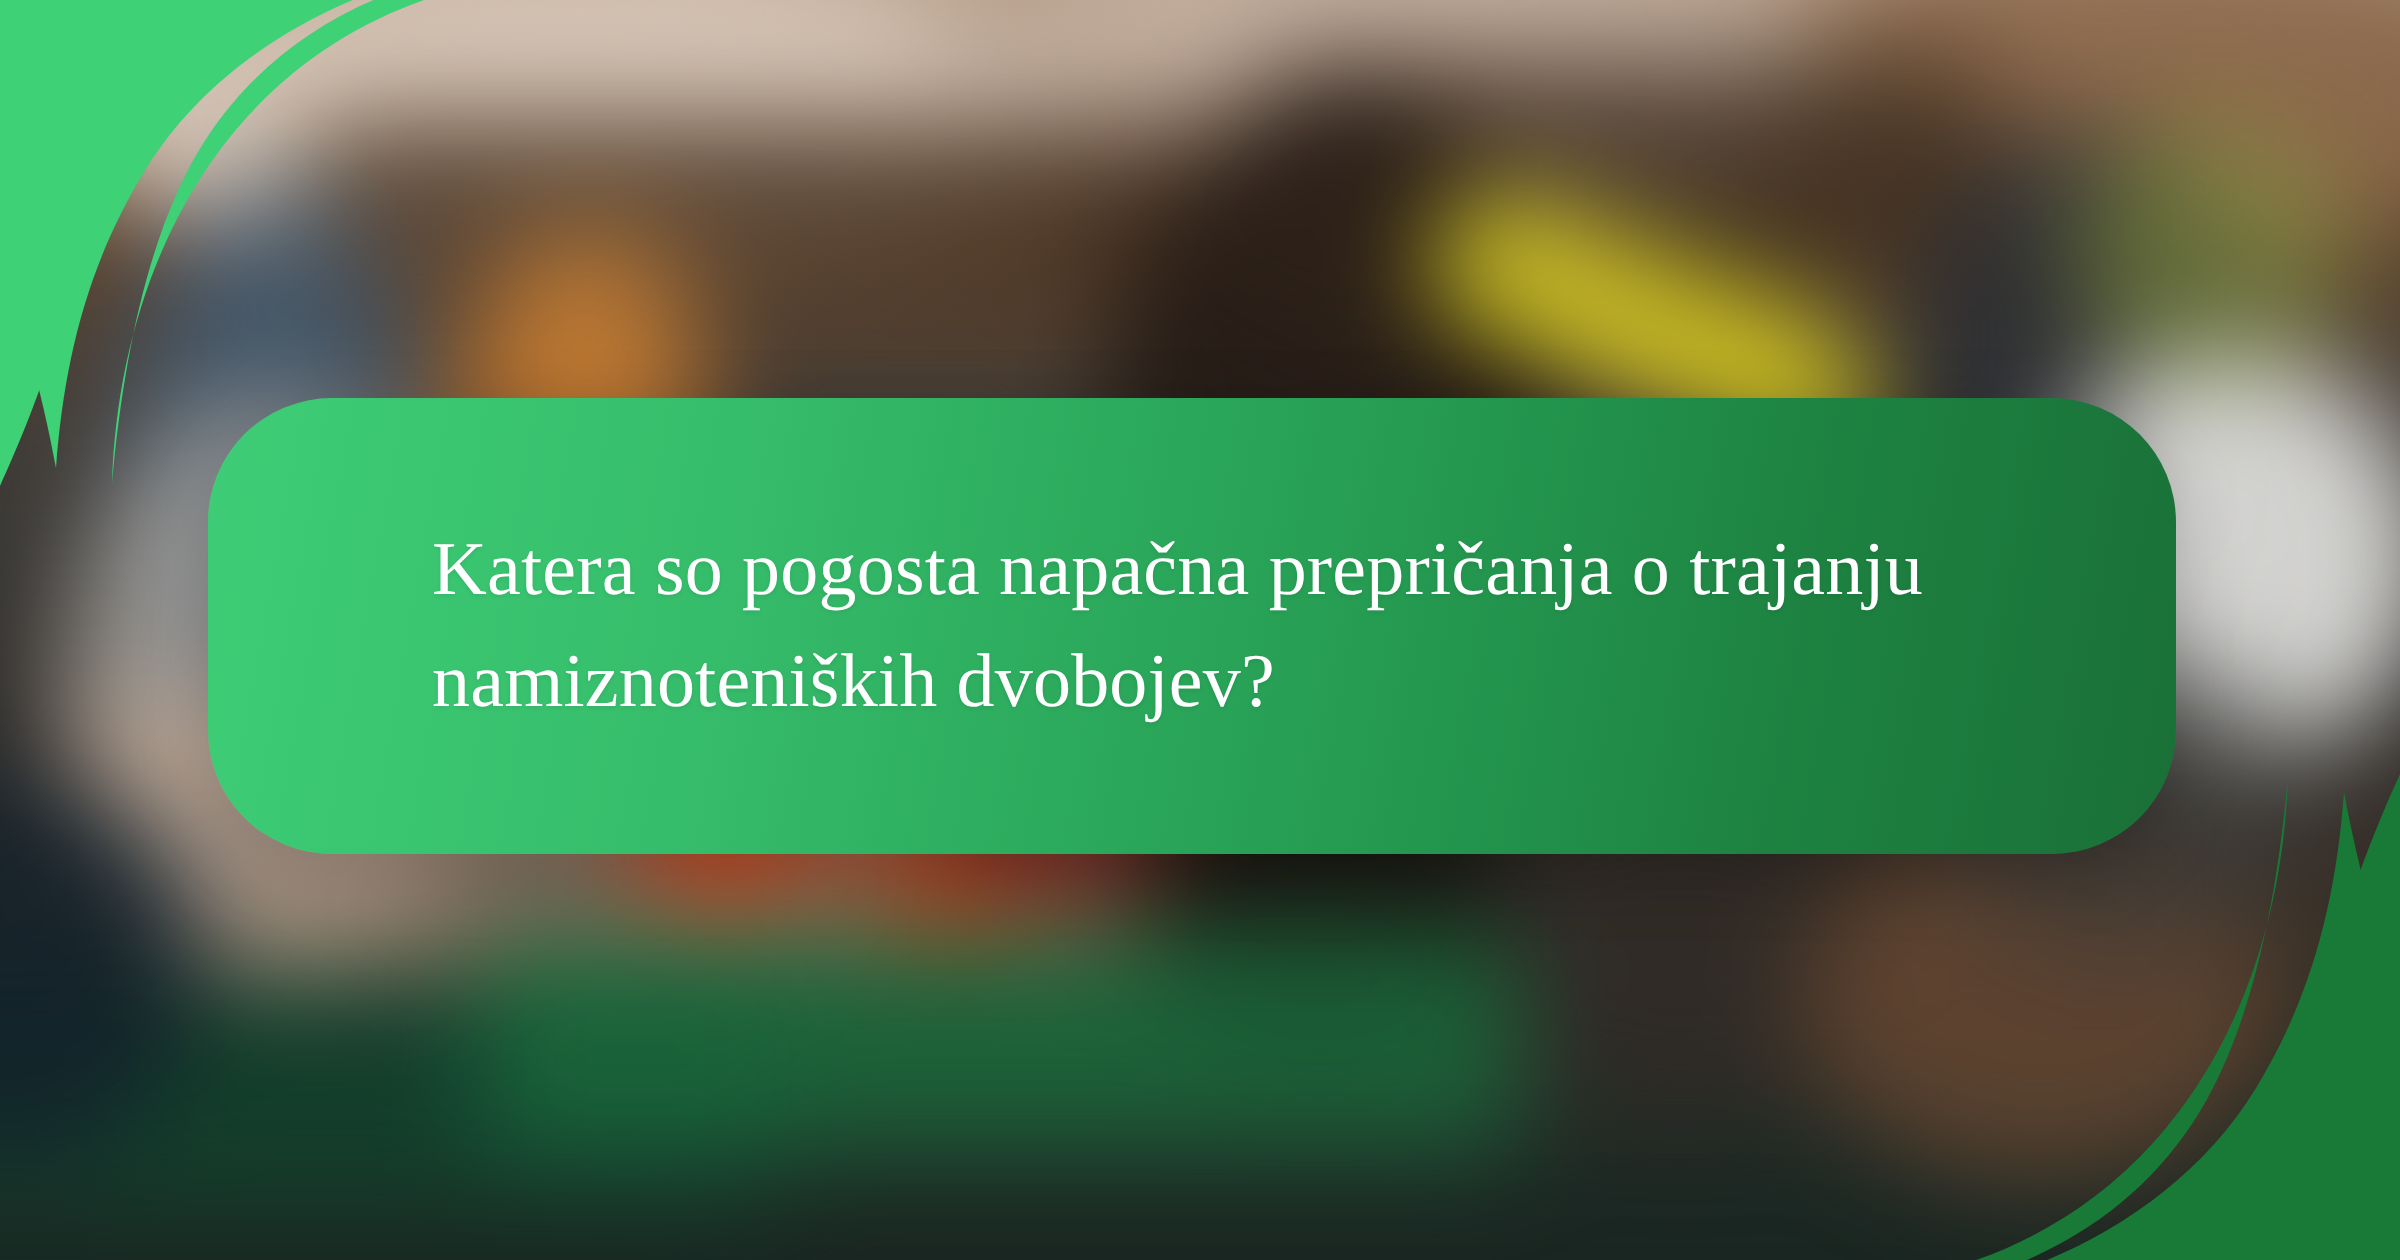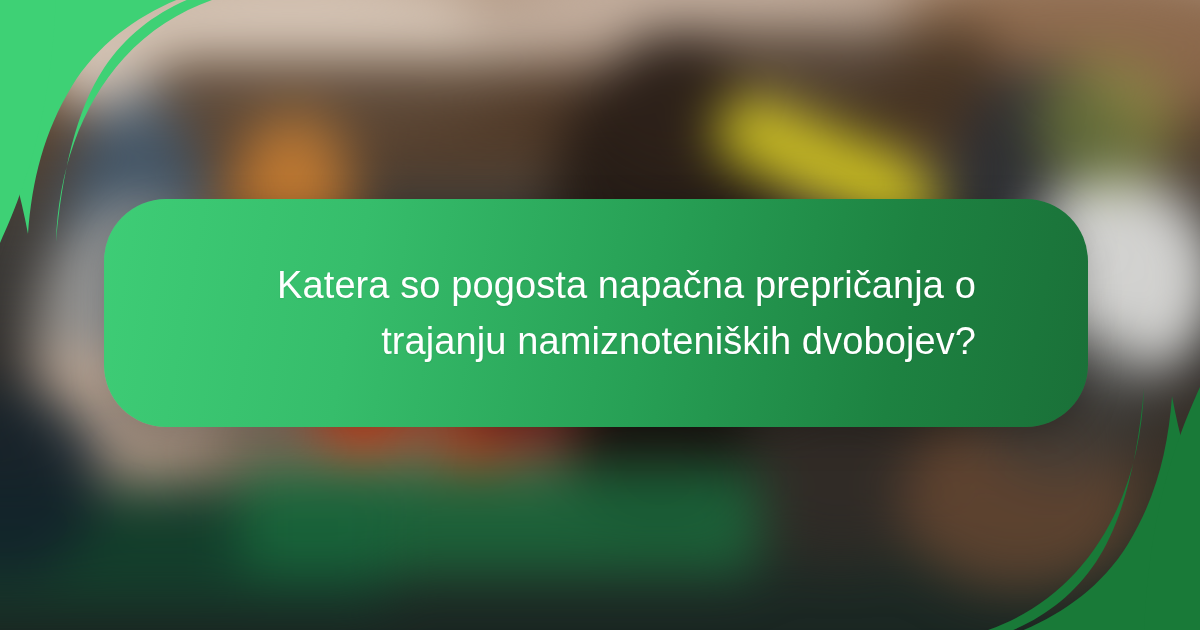--- a/index.html
+++ b/index.html
@@ -68,23 +68,23 @@
     justify-content: center;
     box-sizing: border-box;
     padding: 10px 58px;
   }
   .card-title {
     margin: 0;
     color: #ffffff;
     font-size: 38px;
     font-weight: 400;
     line-height: 1.48;
-    text-align: right;
+    text-align: left;
     letter-spacing: 0.1px;
-    font-family: Liberation Sans, sans-serif;
+    font-family: Liberation Serif, serif;
     text-shadow: 0 1px 2px rgba(0,0,0,0.08);
     max-width: 760px;
   }
 </style>
 </head>
 <body>
 
 <div id="stage">
 
   <div class="bg-root">

